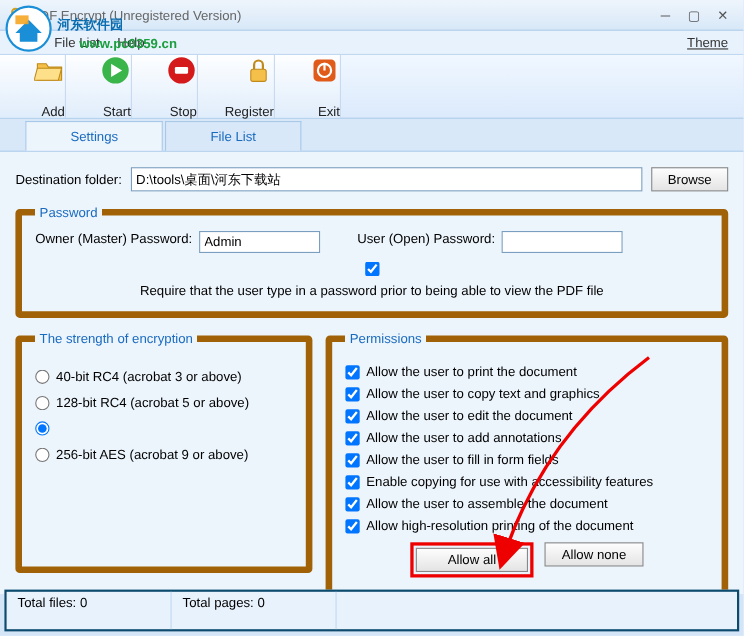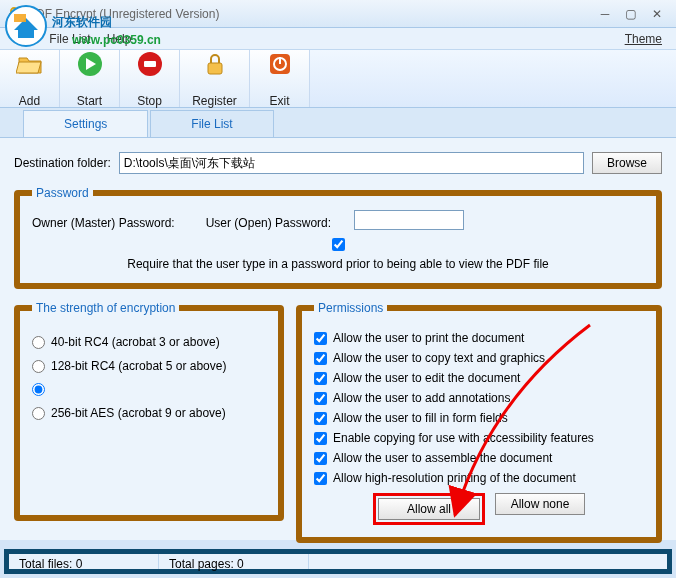--- a/index.html
+++ b/index.html
@@ -12,52 +12,52 @@
 
 .watermark { position: absolute; top: 4px; left: 4px; z-index: 100; pointer-events: none; }
 .watermark svg { display: block;}
 
 .menubar { height: 22px; background: #e8f2fc; display: flex; align-items: center; padding: 0 6px; border-bottom: 1px solid #c0d8f0; }
 .menubar .mitem { padding: 2px 8px; color: #333; }
 .menubar .spacer { flex: 1; }
 .theme { text-decoration: underline; color: #444; }
 
 .toolbar { height: 58px; background: linear-gradient(#f0f7ff, #dceafc); display: flex; border-bottom: 1px solid #a8c8e8; }
-.tbtn { width: 60px; display: flex; flex-direction: column; align-items: center; justify-content: center; gap: 16px; border-right: 1px solid #c8daf0; background: linear-gradient(#fdfeff,#e0edfb); }
+.tbtn { width: 60px; display: flex; flex-direction: column; align-items: flex-end; justify-content: center; gap: 16px; border-right: 1px solid #c8daf0; background: linear-gradient(#fdfeff,#e0edfb); }
 .tbtn.wide { width: 70px; }
 .tbtn .glyph { width: 28px; height: 28px; display: flex; align-items: center; justify-content: center; }
 .tbtn .lbl { color: #222; }
 
 .tabs { height: 30px; background: #d8e8f8; display: flex; align-items: flex-end; padding-left: 23px; border-bottom: 1px solid #a8c8e8; }
 .tab { padding: 6px 40px; background: #d8e8f8; border: 1px solid #a8c8e8; border-bottom: none; color: #1a6bc0; margin-right: 2px; }
 .tab.active { background: #ecf4fc; }
 
 .content { padding: 14px 14px 6px 14px; background: #ecf4fc; height: 402px; }
 
 .destrow { display: flex; align-items: center; gap: 8px; margin-bottom: 12px; }
 .destrow input[type=text] { flex: 1; height: 22px; border: 1px solid #7a9ec0; padding: 0 4px; background: #fff; }
 .btn { height: 22px; padding: 0 14px; background: linear-gradient(#fdfdfd,#e4e4e4); border: 1px solid #888; }
 
 fieldset { border: 6px solid #a16207; border-radius: 4px; padding: 10px 12px 12px 12px; }
 legend { color: #1a6bc0; padding: 0 4px; }
 
 .pwd fieldset { margin-bottom: 12px; }
-.pwdrow { display: flex; align-items: flex-end; gap: 23px; margin-bottom: 8px; }
+.pwdrow { display: flex; align-items: flex-start; gap: 6px; margin-bottom: 8px; }
 .pwdrow input[type=text] { width: 110px; height: 20px; border: 1px solid #7a9ec0; padding: 0 4px; }
 .chkrow { display: flex; align-items: center; gap: 6px; flex-direction: column; }
 
 .cols { display: flex; gap: 12px; }
 .col-enc { width: 270px; }
 .col-perm { flex: 1; }
 .radio-item, .perm-item { display: flex; align-items: center; gap: 6px; margin: 10px 0; }
 .perm-item { margin: 6px 0; }
 .perm-btns { display: flex; gap: 10px; justify-content: center; margin-top: 8px; position: relative; }
 .highlight-box { border: 3px solid #e00; padding: 2px; }
 
-.statusbar { position: absolute; bottom: 4px; left: 4px; right: 4px; height: 25px; background: #e8f2fc; border: 5px solid #0c4a6e; display: flex; }
+.statusbar { position: absolute; bottom: 4px; left: 4px; right: 4px; height: 38px; background: #e8f2fc; border: 2px solid #0c4a6e; display: flex; }
 .statusbar .cell { padding: 3px 10px; border-right: 1px solid #c0d8f0; width: 150px; }
 
 .arrow-overlay { position: absolute; pointer-events: none; z-index: 50; }
 
 input[type=checkbox], input[type=radio] { width: 13px; height: 13px; }
 </style>
 </head>
 <body>
 
 <div class="watermark">
@@ -151,21 +151,22 @@
 <span>Destination folder:</span>
 <input type="text" value="D:\tools\桌面\河东下载站" style="">
 <button class="btn">Browse</button>
 </div>
 
 <div class="pwd">
 <fieldset>
 <legend>Password</legend>
 <div class="pwdrow">
 <span>Owner (Master) Password:</span>
-<span style="margin-left:8px">User (Open) Password:</span>
+<input type="text" value="Admin" style="">
+<span style="margin-left:28px">User (Open) Password:</span>
 <input type="text" value="" style="">
 </div>
 <div class="chkrow">
 <input type="checkbox" checked="" style="">
 <span>Require that the user type in a password prior to being able to view the PDF file</span>
 </div>
 </fieldset>
 </div>
 
 <div class="cols">

